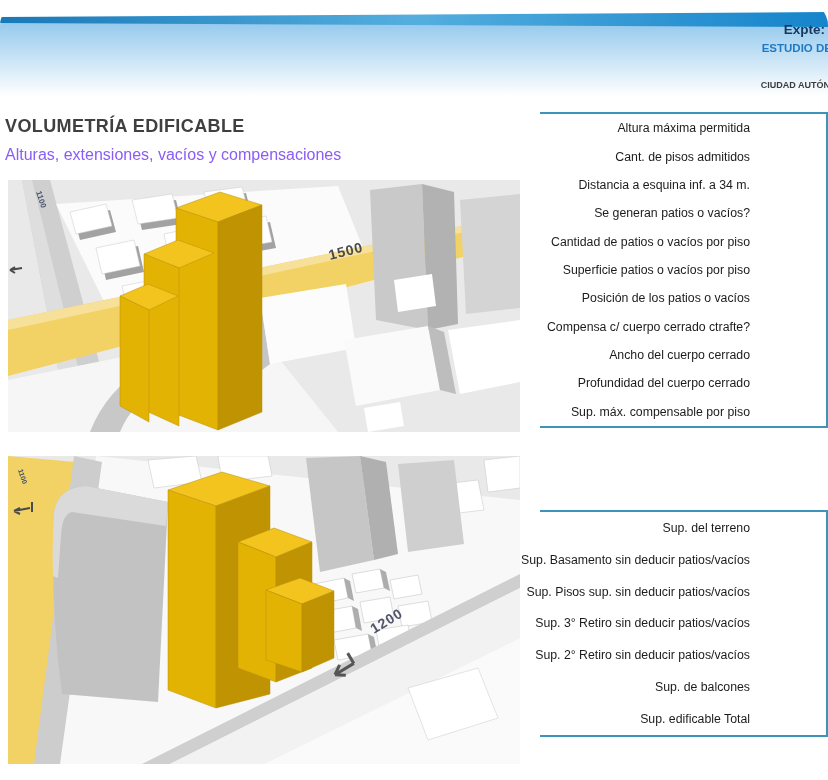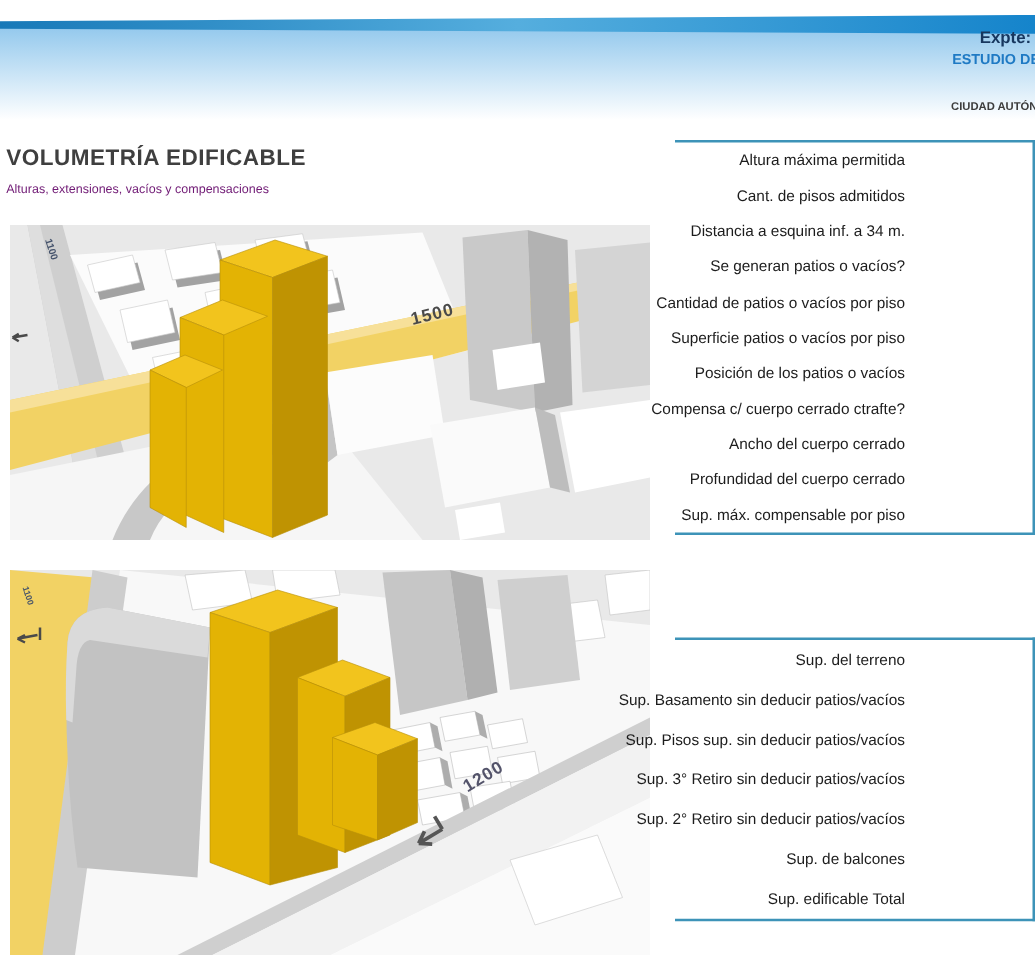--- a/index.html
+++ b/index.html
@@ -1,49 +1,50 @@
 <!DOCTYPE html>
 <html><head>
 <meta charset="utf-8">
 <style>
   * { margin:0; padding:0; box-sizing:border-box; }
   html,body { background:#ffffff; }
   .page {
     position:relative; width:828px; height:780px; overflow:hidden;
     background:#ffffff; font-family:"Liberation Sans", sans-serif;
     margin:0 auto;
+    border-radius:26px;
   }
   
   .header { position:absolute; top:0; left:0; width:828px; height:100px; }
   .header svg { display:block; }
   .hdr-text { position:absolute; white-space:nowrap; }
   .expte   { top:22px;  right:3px;  font-size:13.5px; font-weight:bold; color:#17375e; }
   .org1    { top:42px;  right:-4px; font-size:11.5px; font-weight:bold; color:#1f7ac4; }
   .org2    { top:80px;  right:-2px; font-size:9px;    font-weight:bold; color:#3c3c3c; }
   
   .titleblock { position:absolute; left:5px; top:116px; }
   .titleblock h1 { font-size:18px; font-weight:bold; color:#3f3f3f; letter-spacing:.4px; }
-  .subtitle { margin-top:9px; font-size:10px; color:#701a75; }
+  .subtitle { margin-top:9px; font-size:16px; color:#8b5cf6; }
   
   .map { position:absolute; left:8px; background:#e9e9e9; }
   .map svg { display:block; }
   .map-top    { top:180px; width:512px; height:252px; }
   .map-bottom { top:456px; width:512px; height:308px; }
   
   .tbl {
     position:absolute; left:540px; width:288px;
     border-top:2px solid #3d93b8; border-bottom:2px solid #3d93b8;
     border-right:2px solid #3d93b8;
     display:flex; flex-direction:column; justify-content:space-around;
   }
   .tbl-1 { top:112px; height:316px; }
   .tbl-2 { top:510px; height:227px; }
   .row {
     display:flex; align-items:center; justify-content:flex-end;
-    padding-right:102px; font-size:12.3px; color:#1c1c1c; white-space:nowrap;
+    padding-right:76px; font-size:12.3px; color:#1c1c1c; white-space:nowrap;
   }
   .svg-label { font-family:"Liberation Sans", sans-serif; }
 </style>
 </head>
 <body>
 
 <div class="page">
 
   <div class="header">
     <svg width="828" height="100" viewBox="0 0 828 100">

